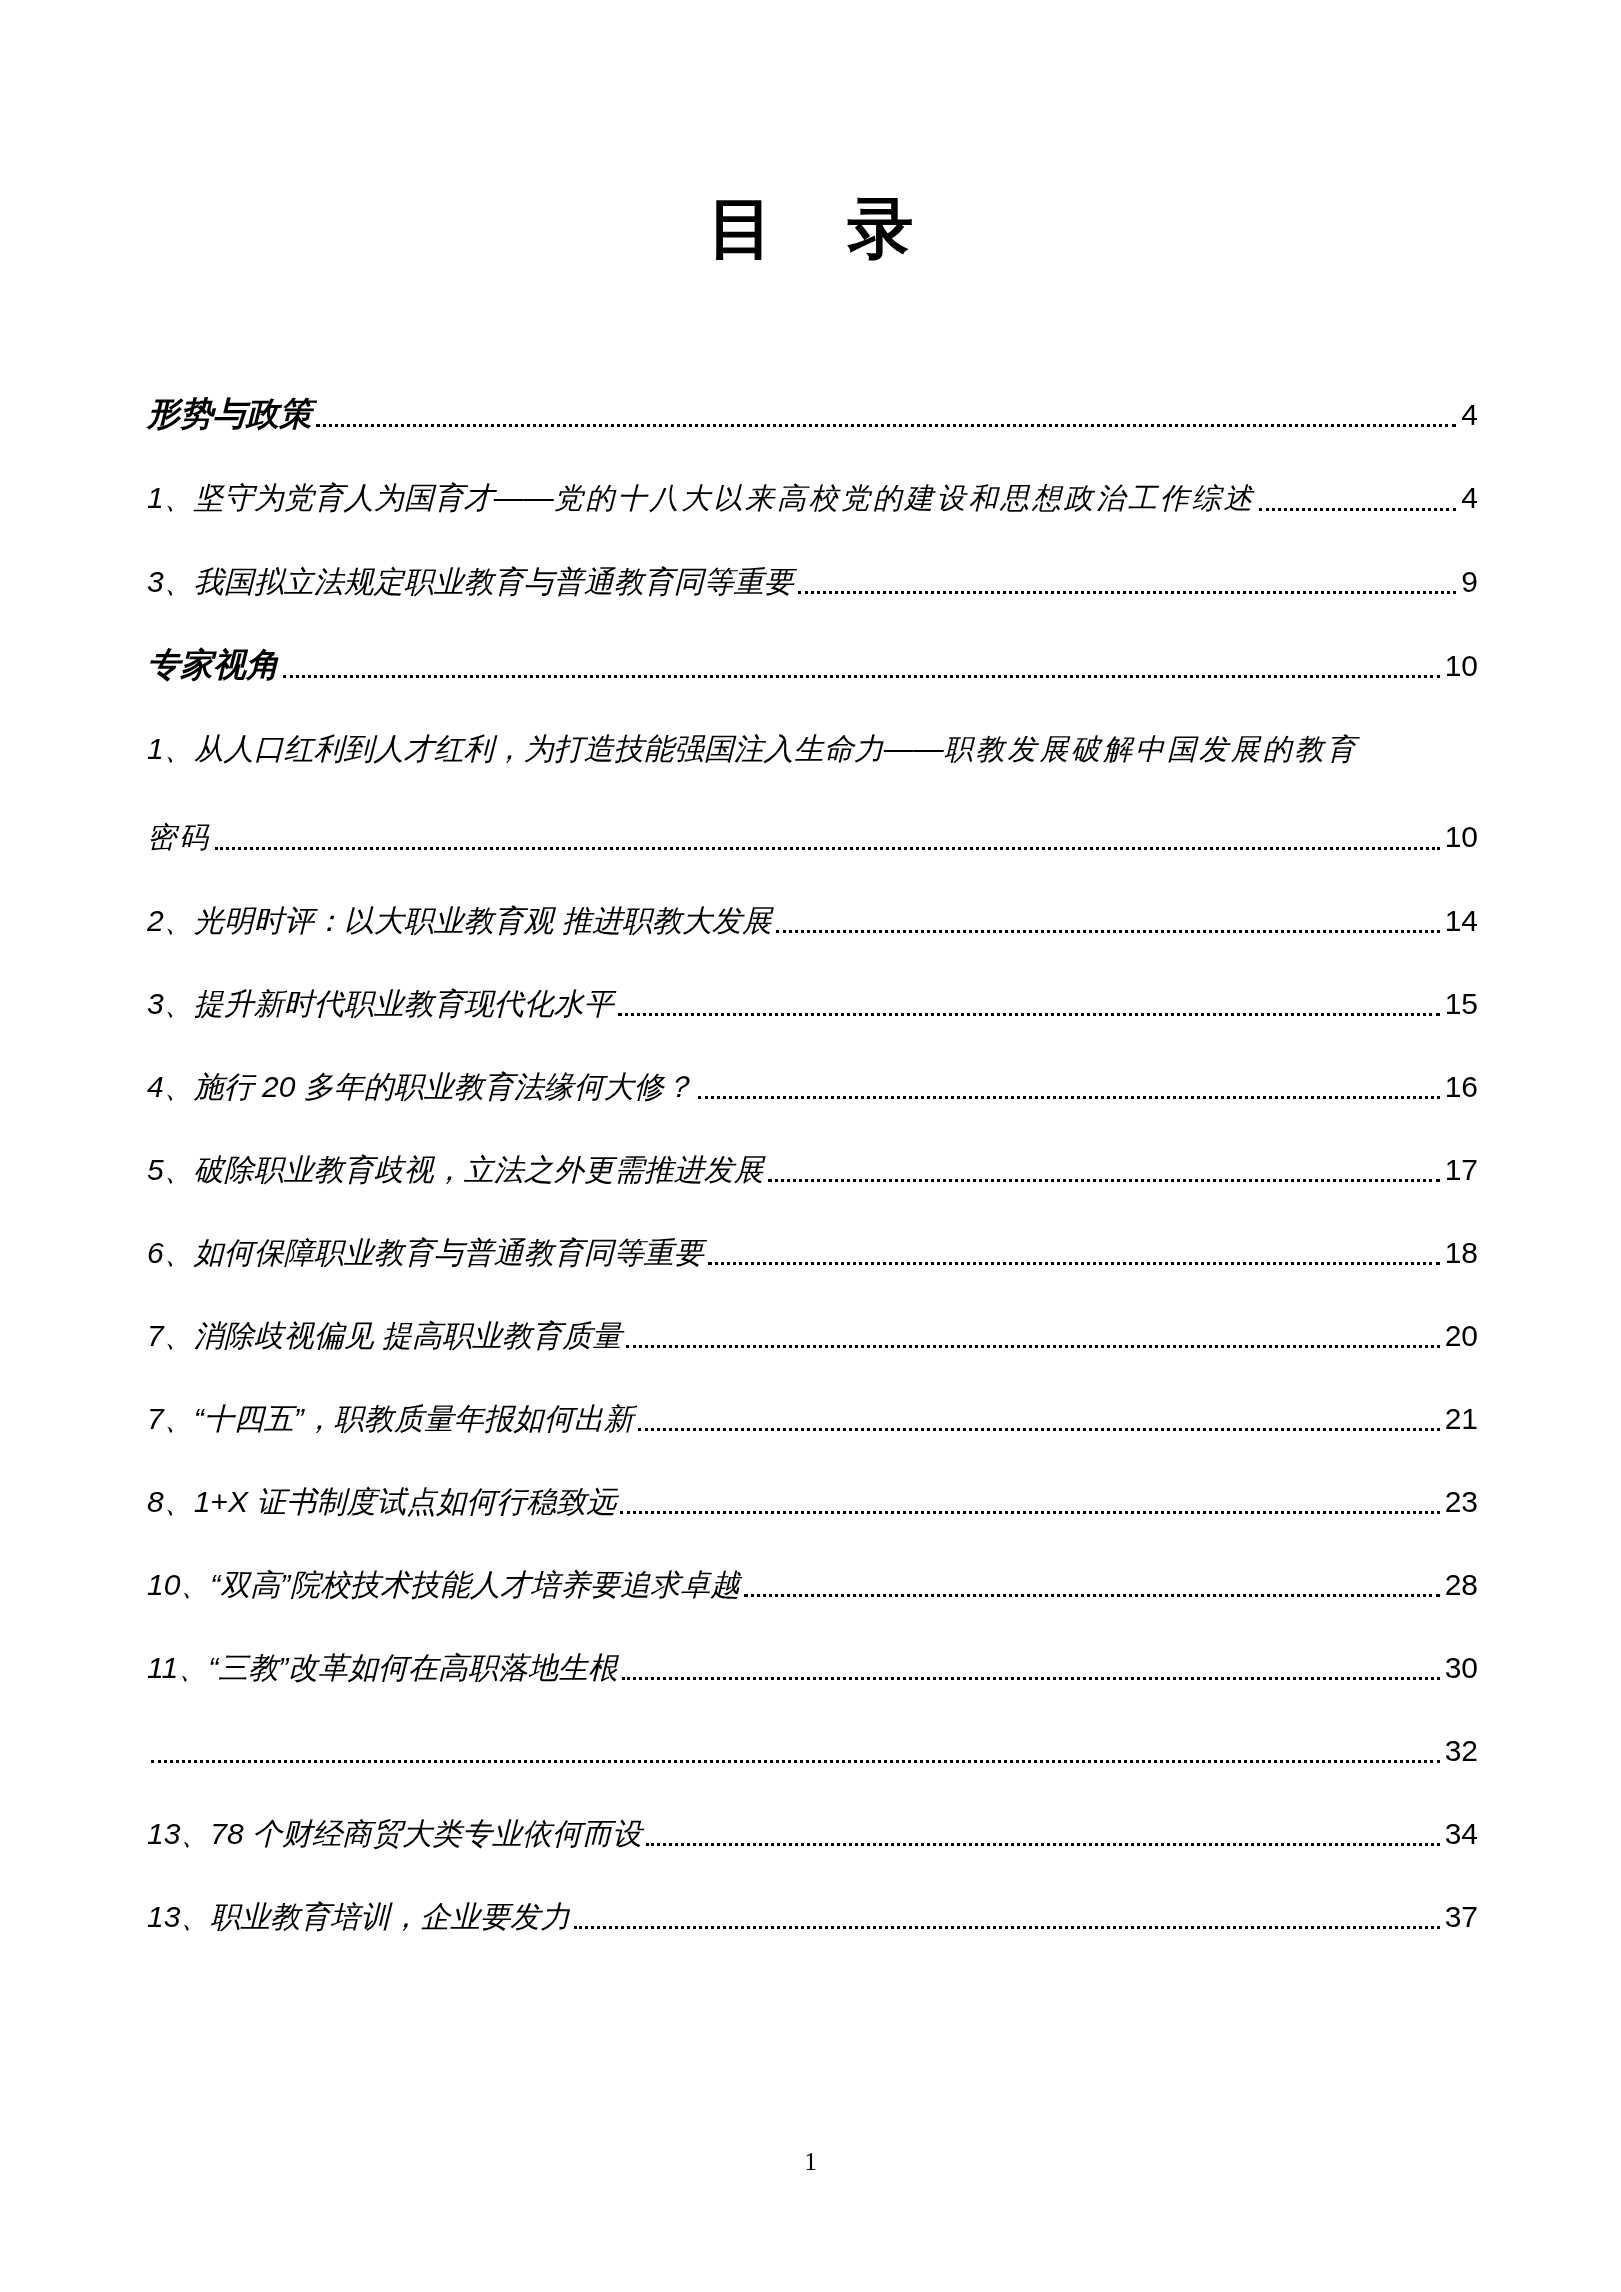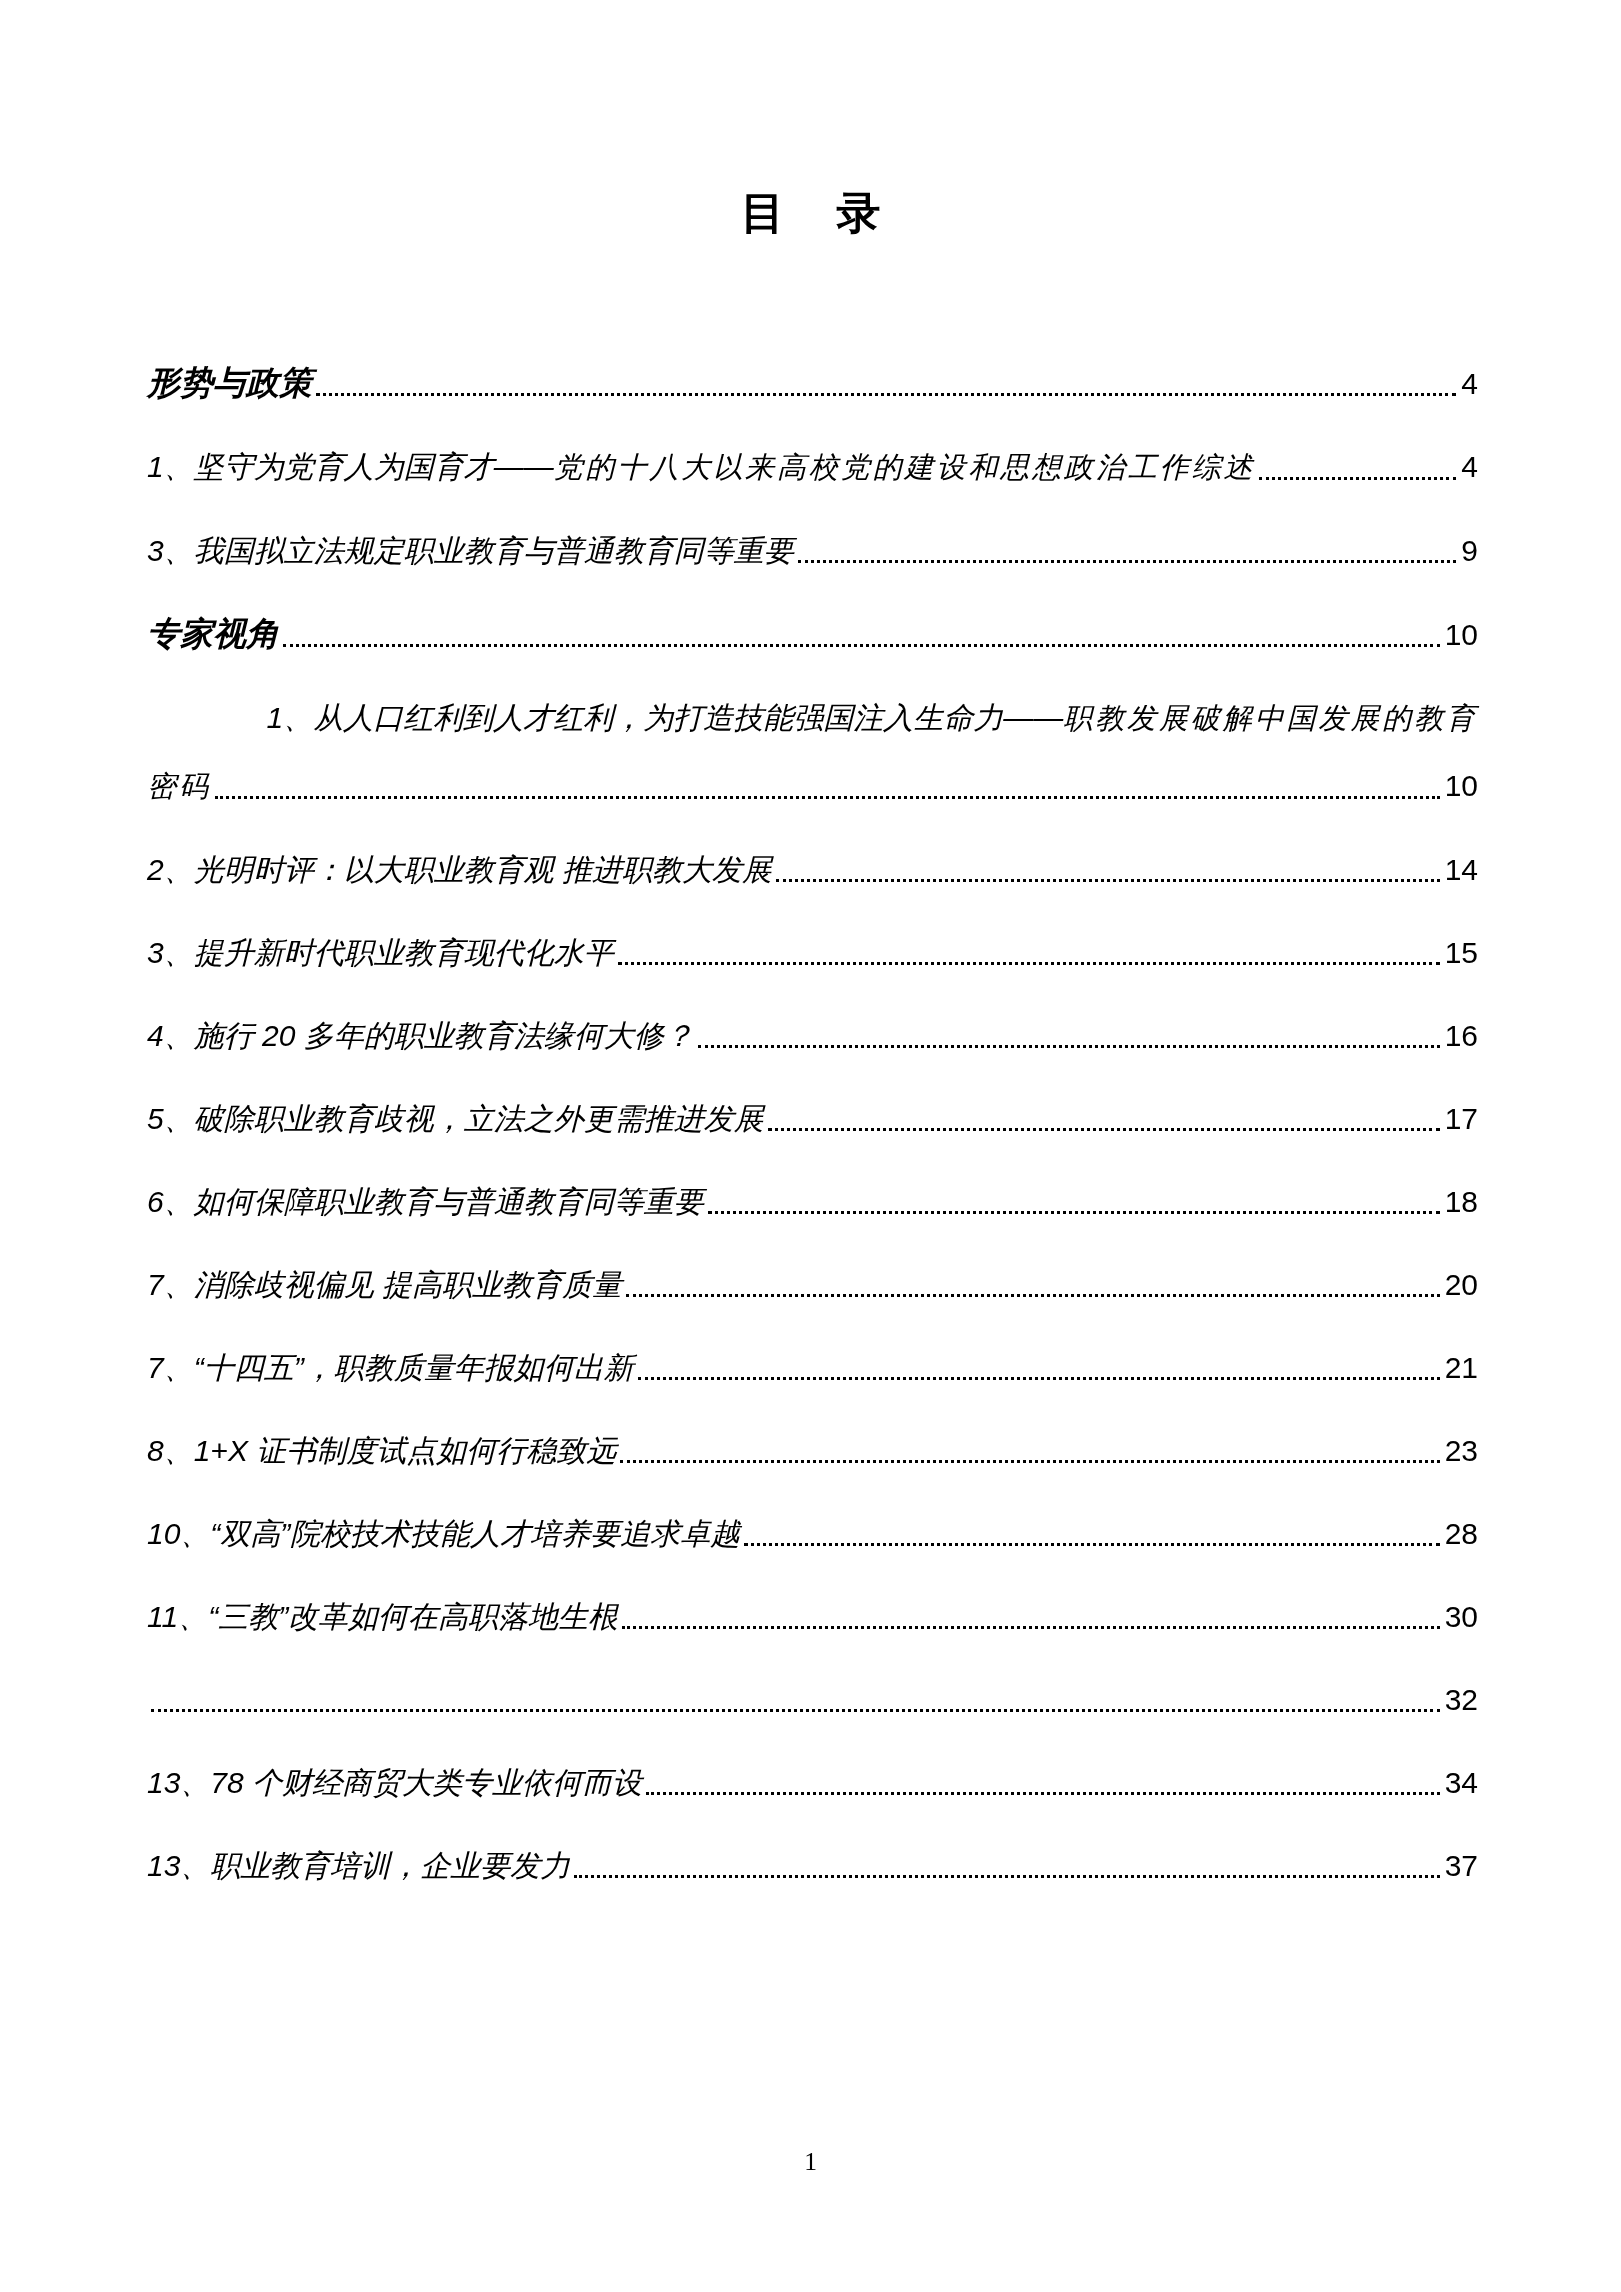--- a/index.html
+++ b/index.html
@@ -10,21 +10,21 @@
     background: #ffffff;
     color: #000000;
     font-family: "Liberation Sans", sans-serif;
     overflow: hidden;
   }
   .content {
     padding: 147px 143px 0 147px;
   }
   .doc-title {
     text-align: center;
-    font-size: 44px;
+    font-size: 66px;
     font-weight: bold;
     letter-spacing: 3.9px;
     margin-top: 37px;
     margin-bottom: 116px;
   }
   .toc-line {
     display: flex;
     align-items: baseline;
     font-size: 30px;
     line-height: 47px;
@@ -48,22 +48,21 @@
     border-bottom: 3.3px dotted #000;
     align-self: flex-end;
     margin: 0 2.9px 10.8px 3.9px;
   }
   .pg {
     flex: 0 0 auto;
     font-size: 30px;
     margin-left: 2px;
   }
   .wrapline { 
-    margin-bottom: 20px;
-    justify-content: flex-end;
+    margin-bottom: 40px;
   }
   .footer-num {
     position: absolute;
     bottom: 116px;
     left: 0;
     width: 100%;
     text-align: center;
     font-family: "Liberation Serif", serif;
     font-size: 25.5px;
   }

